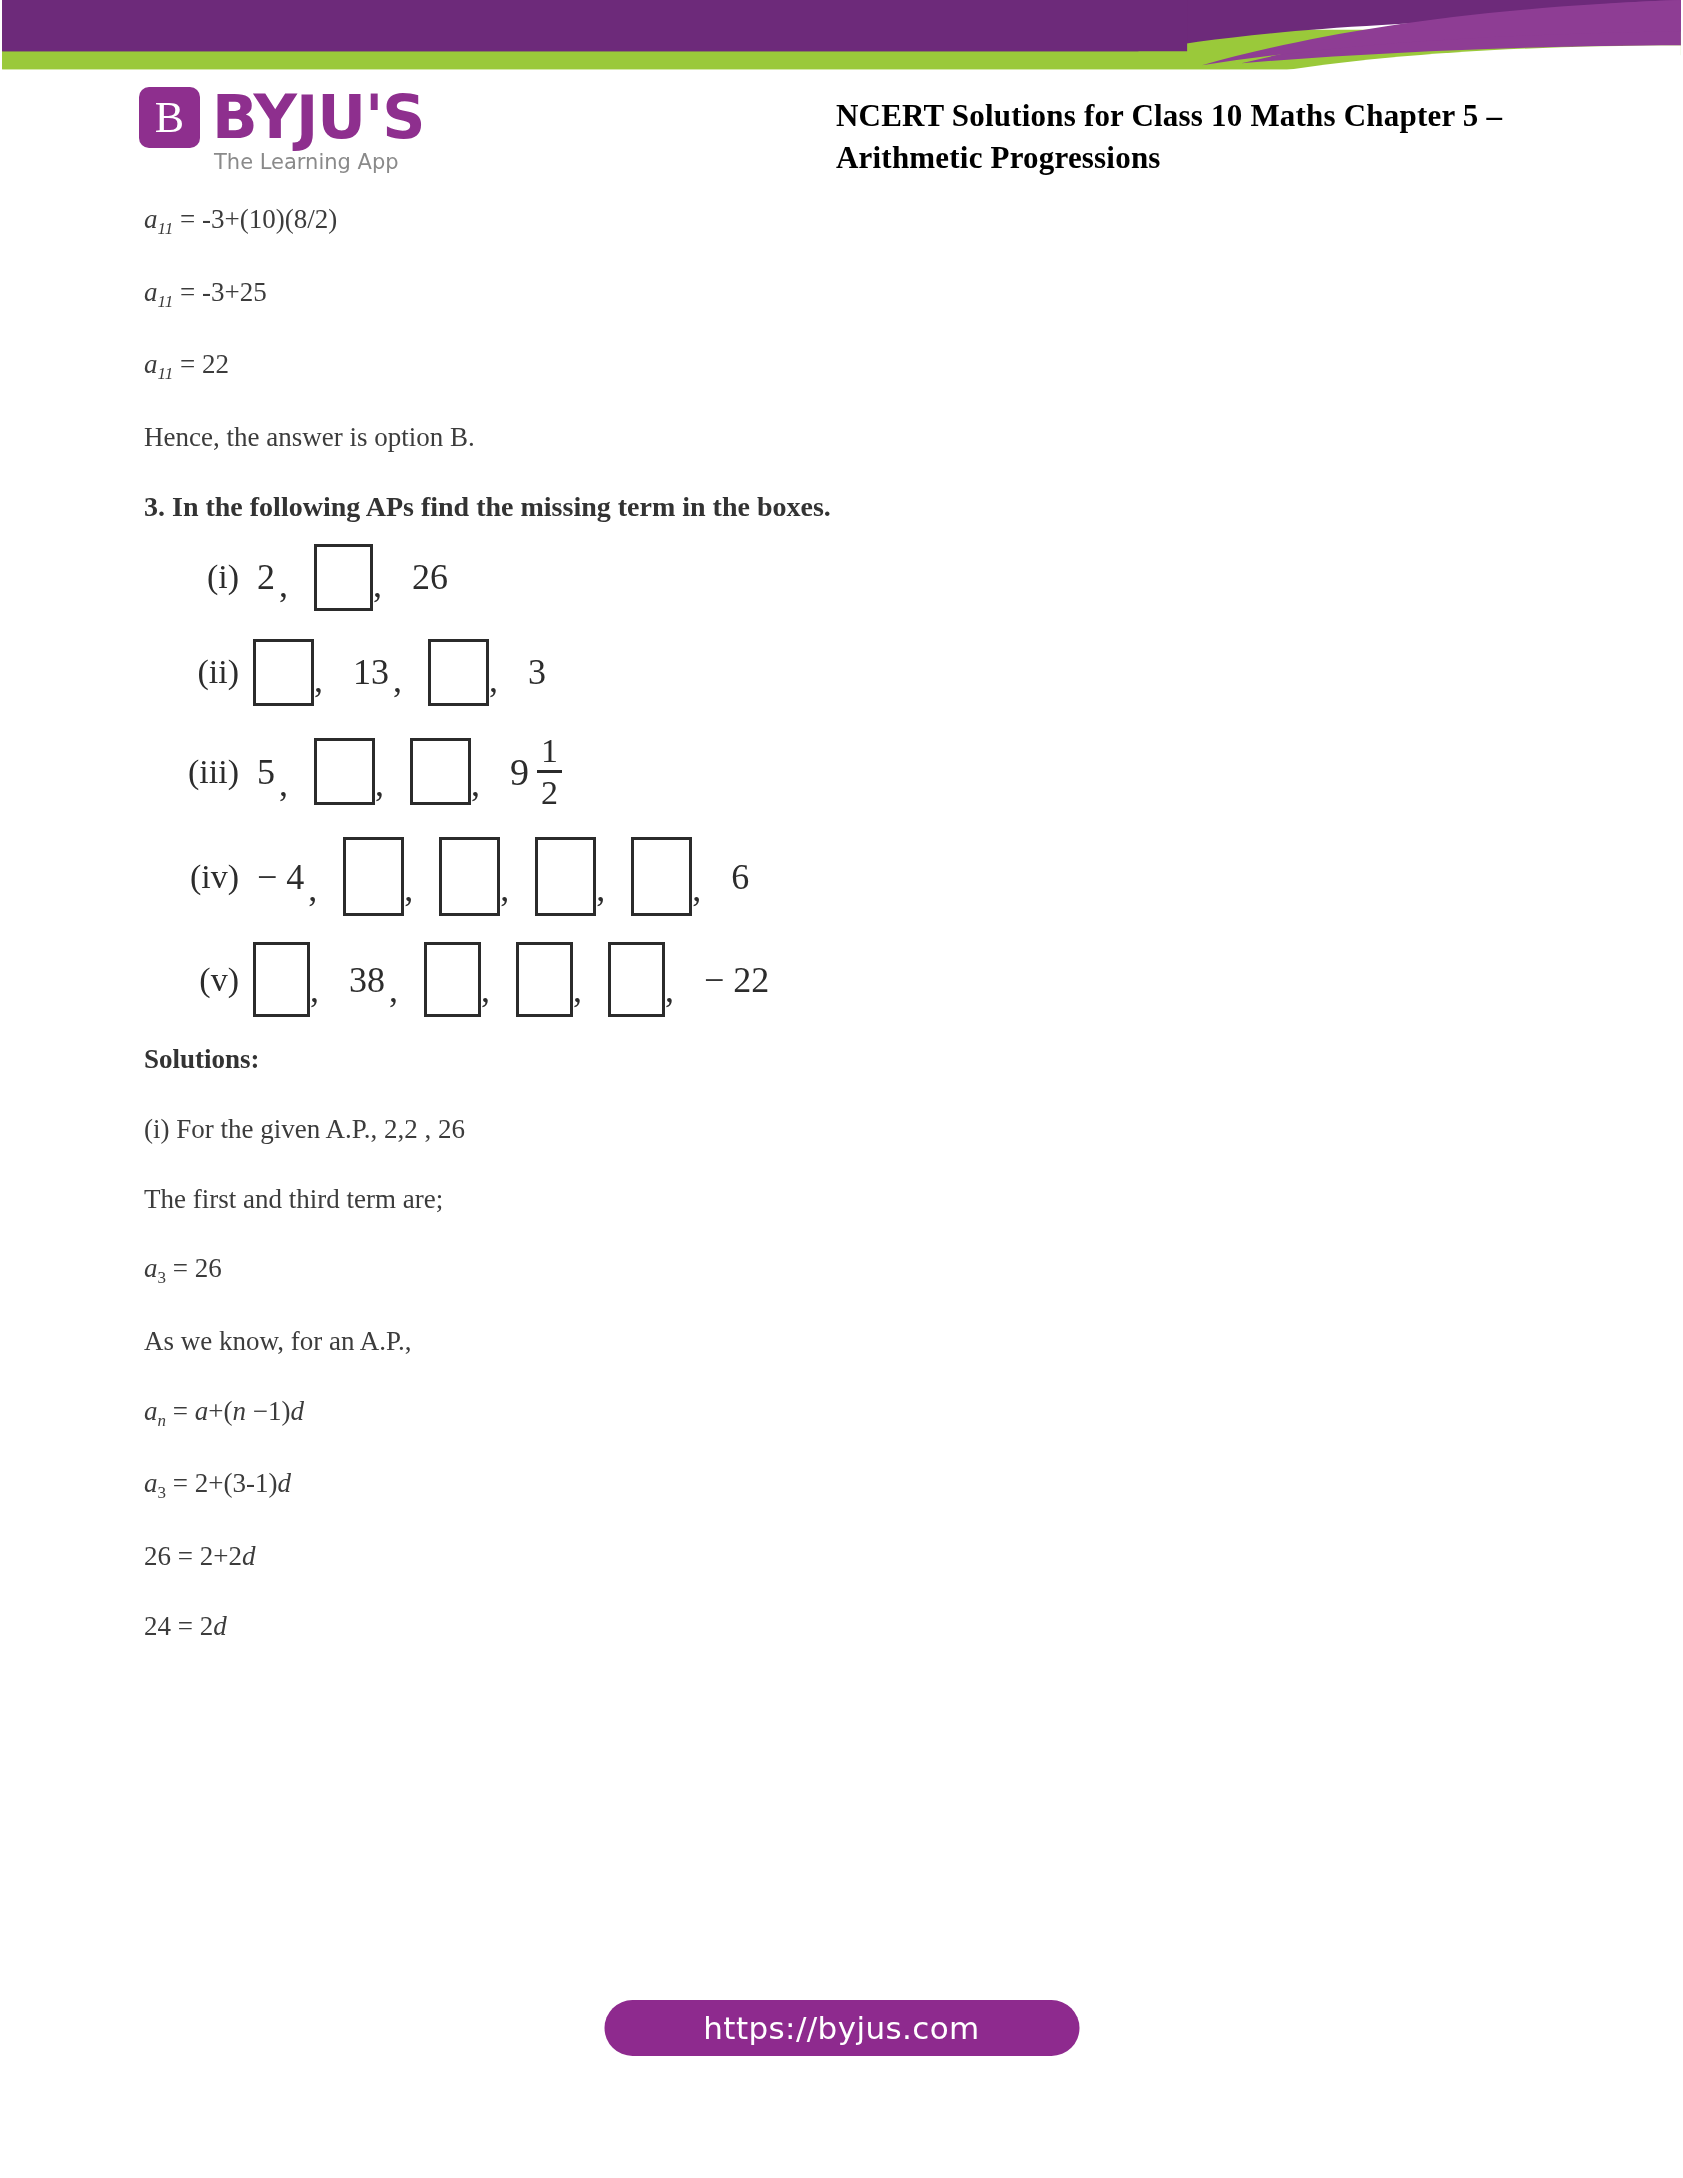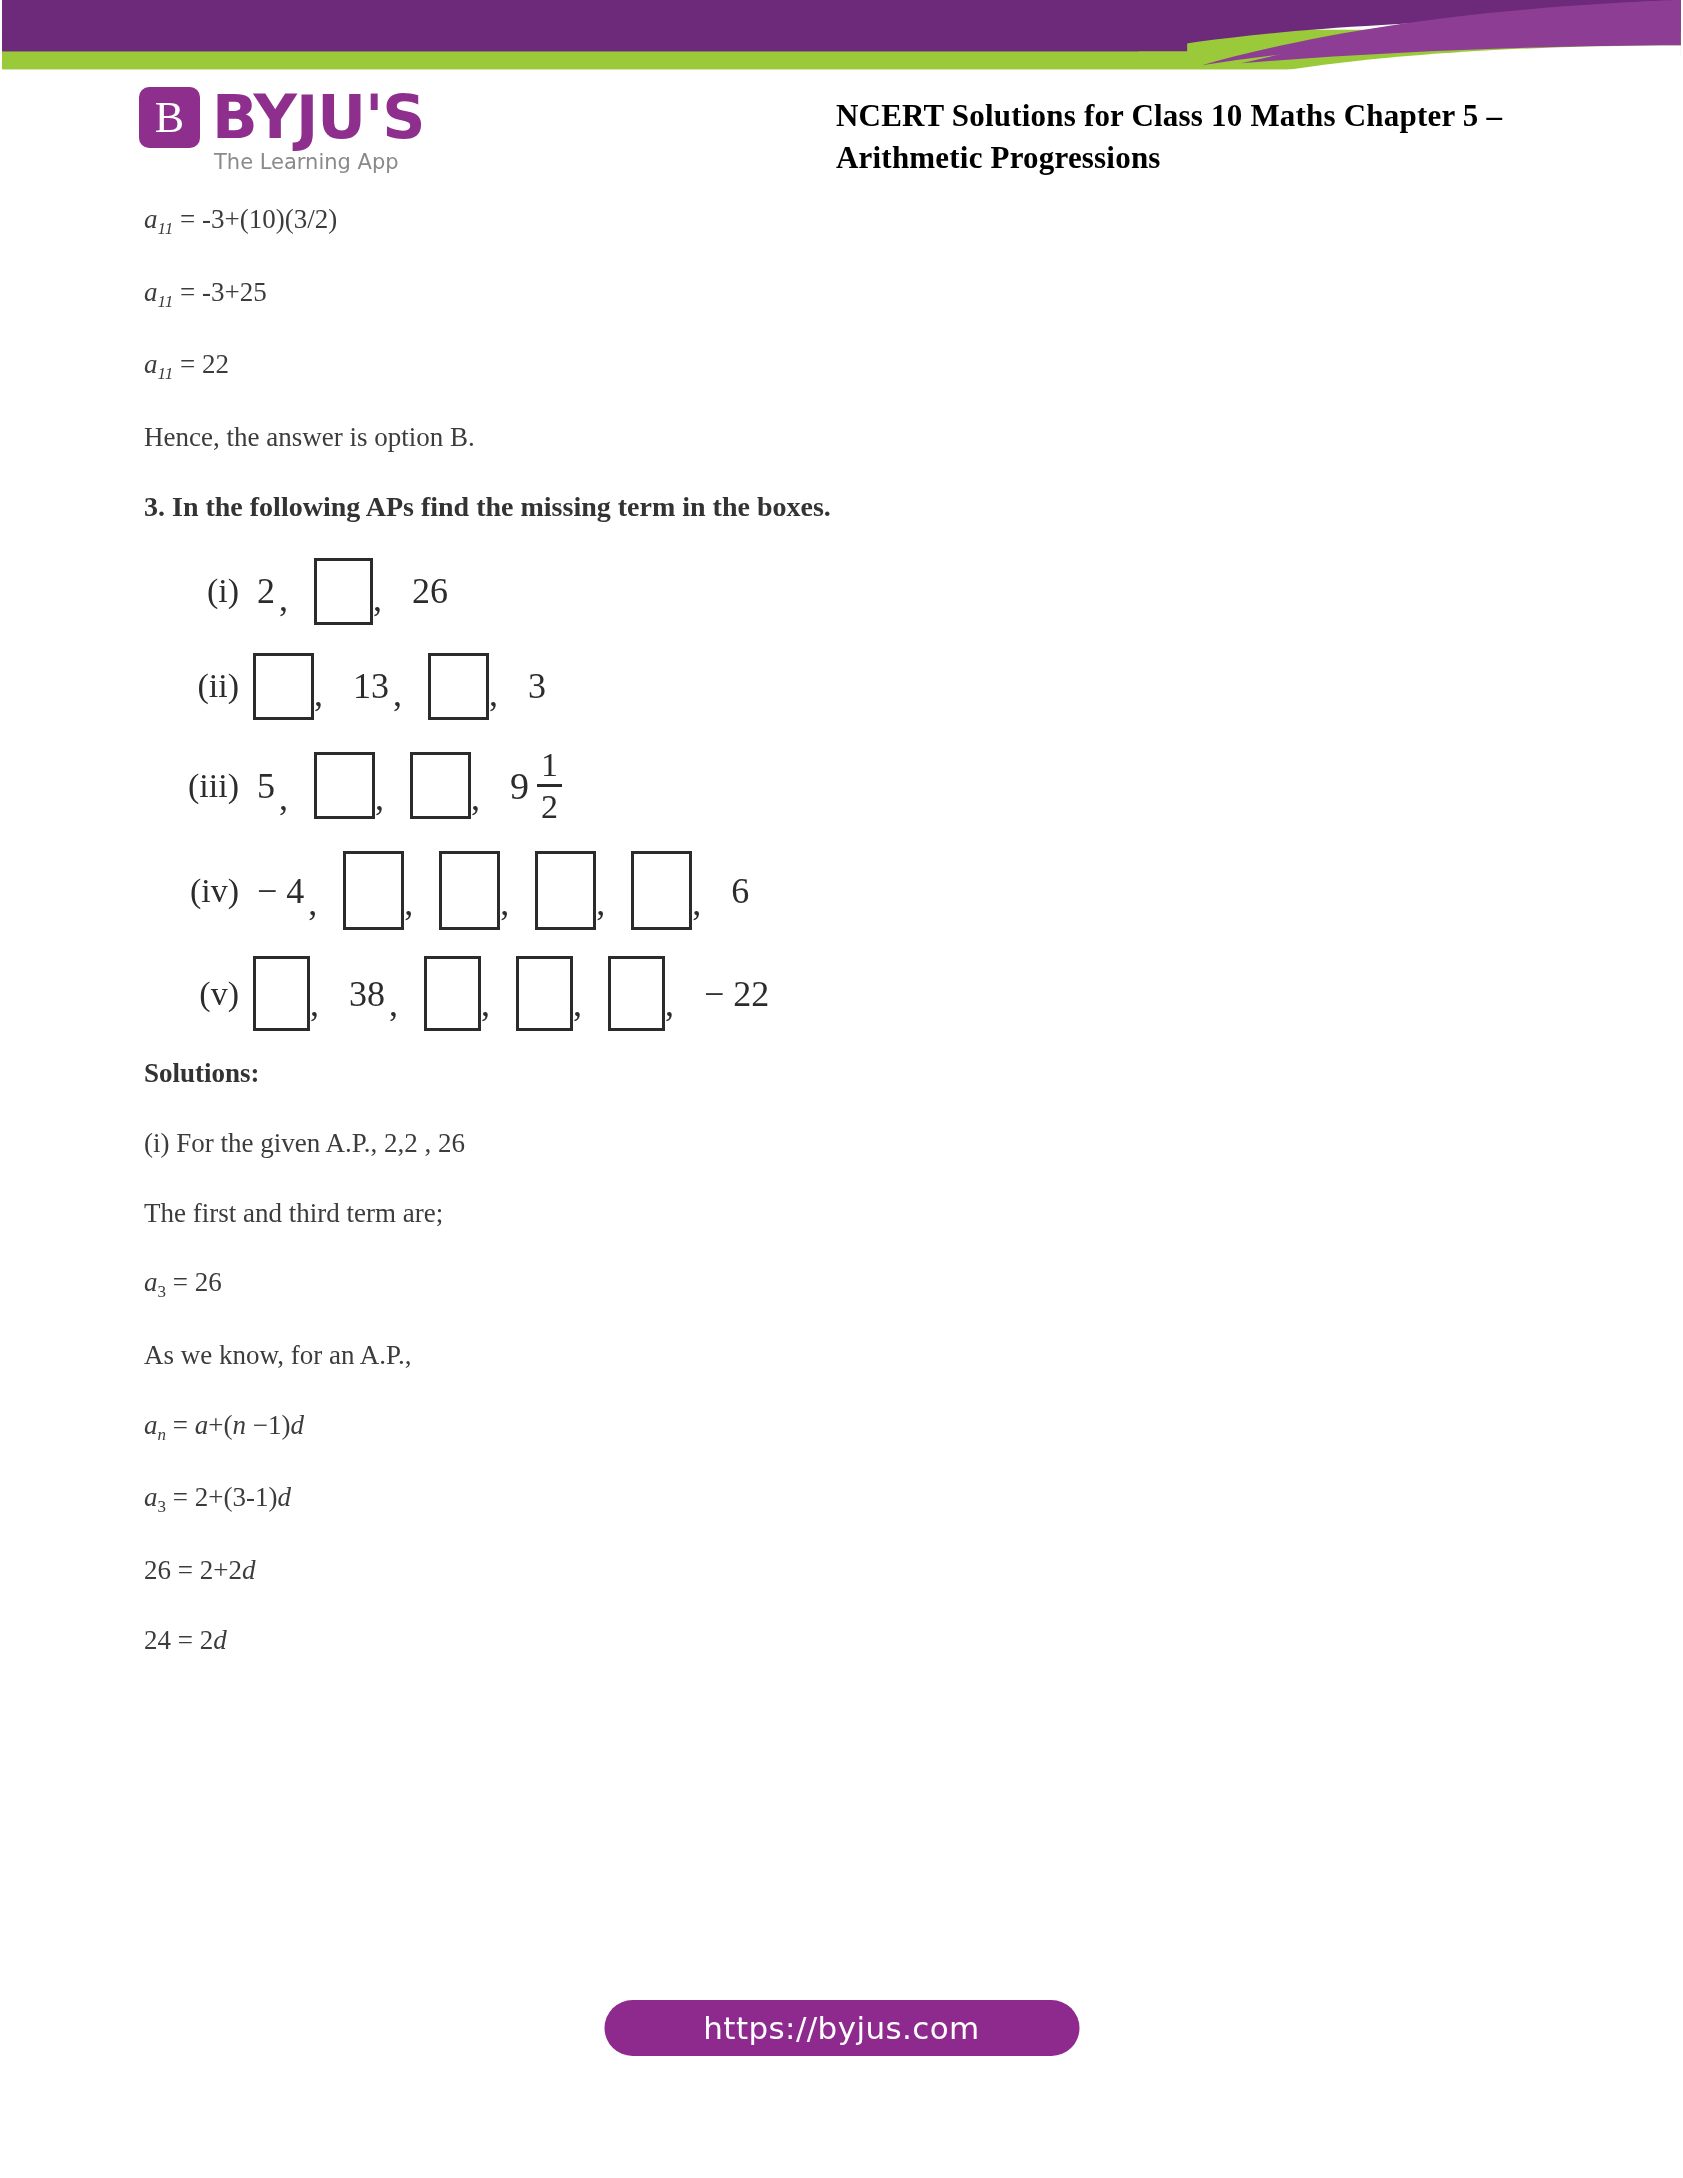--- a/index.html
+++ b/index.html
@@ -115,21 +115,21 @@
     vertical-align: sub;
     font-style: italic;
   }
   .sub-up { font-size: 17px; vertical-align: sub; }
 
   .q-head {
     font-family: "Liberation Serif", serif;
     font-weight: bold;
     font-size: 28px;
     color: #333333;
-    margin: 0 0 34px 0;
+    margin: 0 0 20px 0;
   }
 
   
   .ap-block {
     margin: 0 0 18px 0;
   }
   .ap-row {
     display: flex;
     align-items: center;
     font-family: "Liberation Serif", serif;
@@ -234,21 +234,21 @@
 
 <div class="header-title">
   <span class="line">NCERT Solutions for Class 10 Maths Chapter 5 –</span>
   <span class="line">Arithmetic Progressions</span>
 </div>
 
 <div class="content">
 
 
   <p class="para eq">
-    <span class="it">a</span><span class="sub">11</span><span> = -3+(10)(3/2)</span>
+    <span class="it">a</span><span class="sub">11</span><span> = -3+(10)(8/2)</span>
   </p>
 
   <p class="para eq">
     <span class="it">a</span><span class="sub">11</span><span> = -3+25</span>
   </p>
 
   <p class="para eq">
     <span class="it">a</span><span class="sub">11</span><span> = 22</span>
   </p>
 

